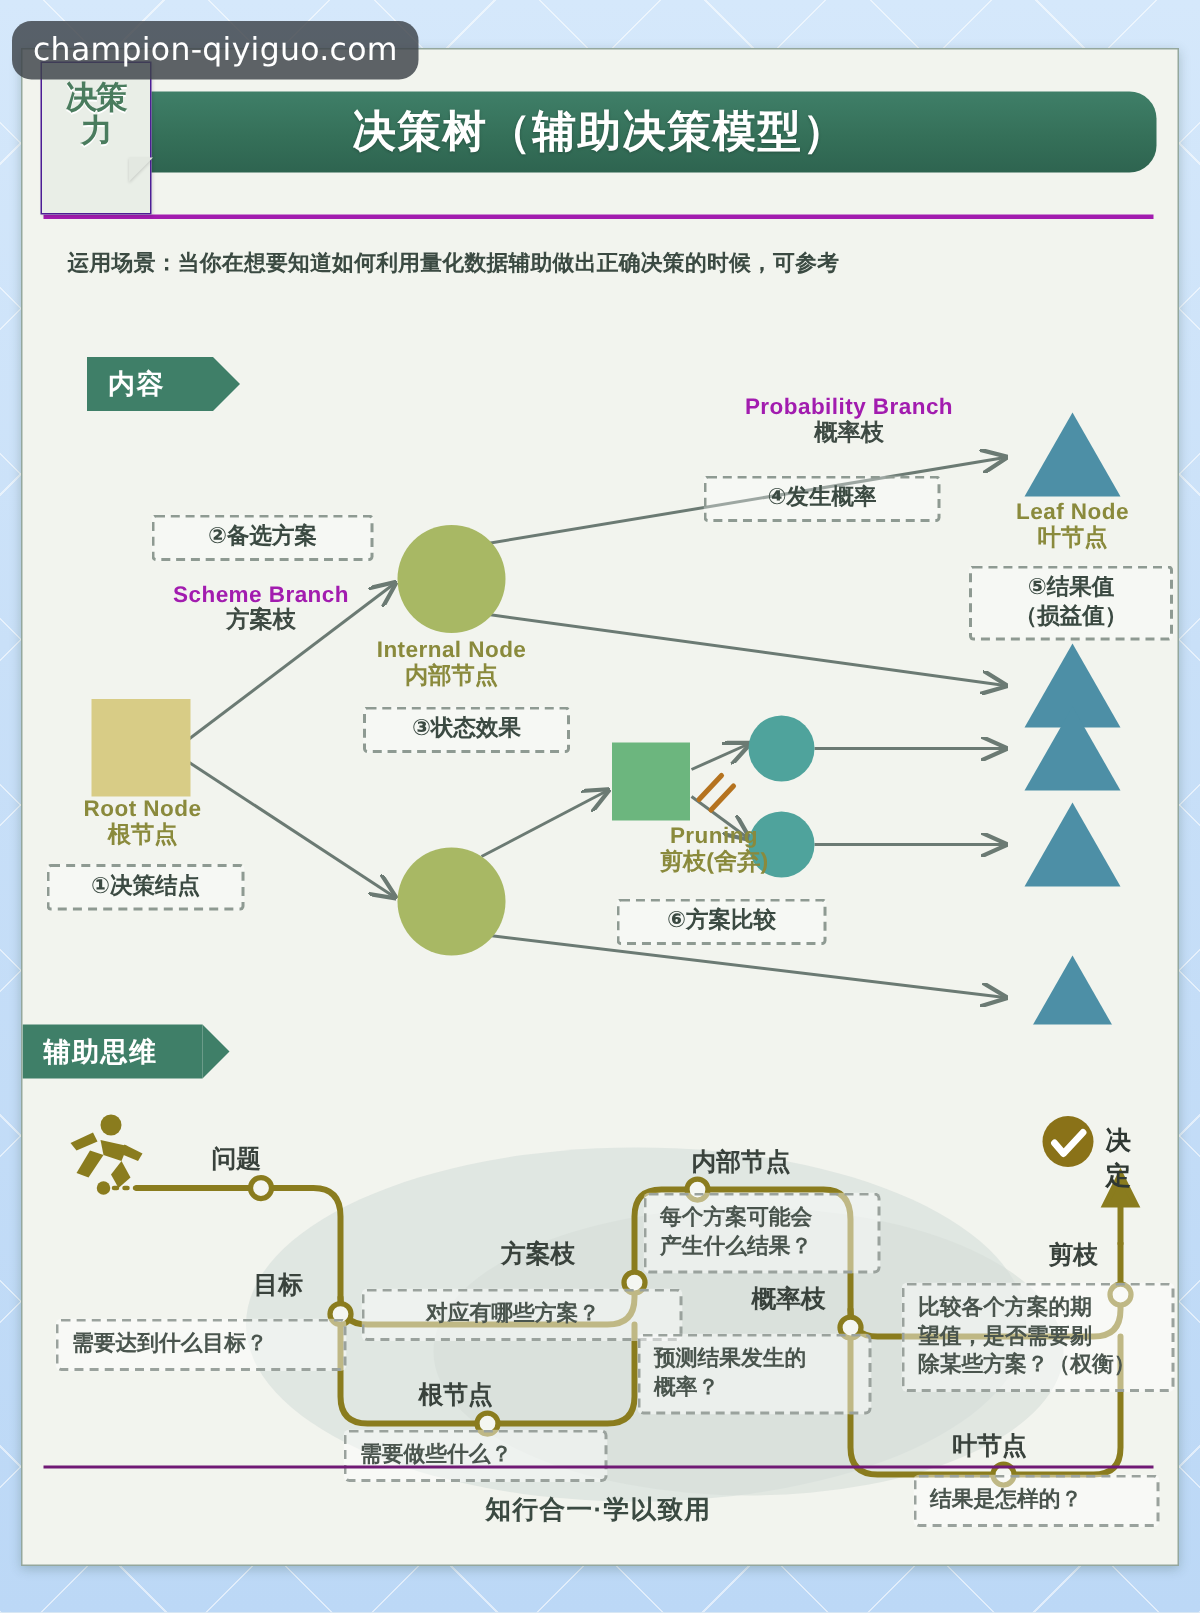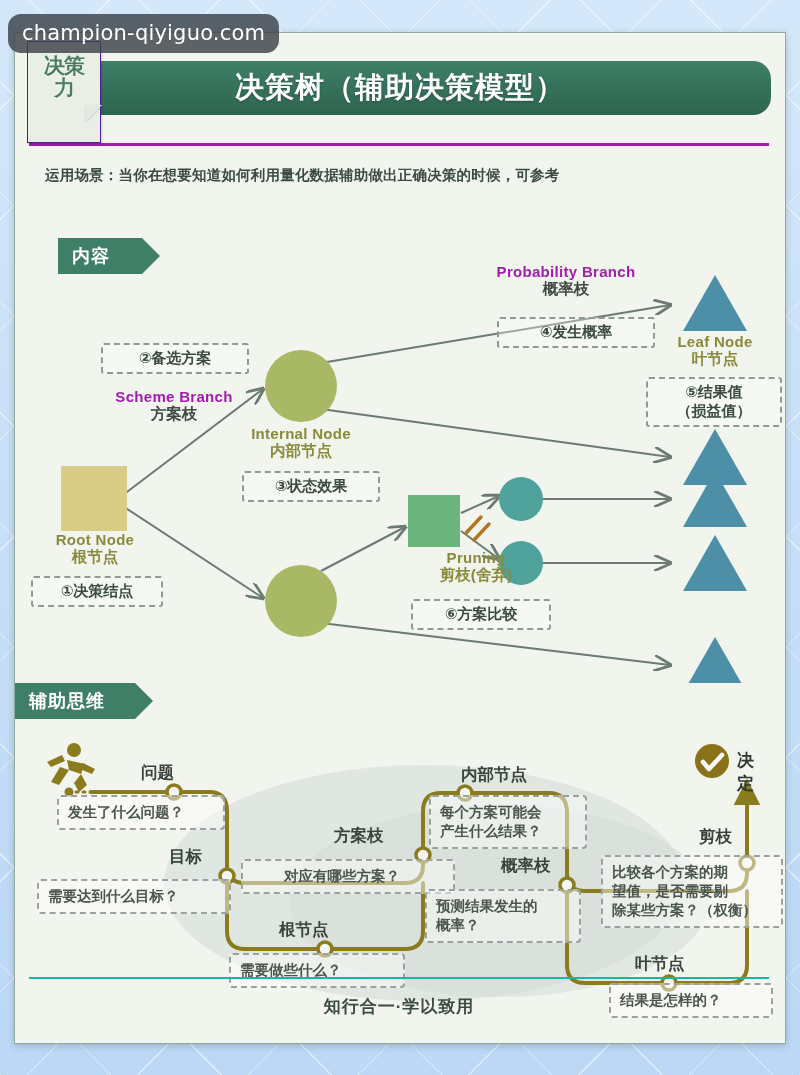--- a/index.html
+++ b/index.html
@@ -128,21 +128,21 @@
     position:absolute;color:#39423c;font-weight:bold;font-size:16.5px;
     white-space:nowrap;
   }
   #decide-lbl{
     position:absolute;color:#2f3833;font-weight:bold;font-size:17px;
   }
 
   
   #footer{
     position:absolute;left:14px;bottom:10px;width:740px;height:54px;
-    border-top:2px solid #14b8a6;
+    border-top:2px solid #701a75;
     display:flex;align-items:center;justify-content:center;
   }
   #footer-text{color:#3b4a42;font-size:17px;font-weight:bold;letter-spacing:1px;}
 </style>
 </head>
 <body>
 
 <div id="bg"></div>
 
 <div id="card">
@@ -238,21 +238,21 @@
     <div class="lbl" style="left:213px;top:212px;width:146px;">
       <div class="en">Internal Node</div>
       <div class="cn">内部节点</div>
     </div>
     <div class="dash" style="left:227px;top:258px;width:116px;">③状态效果</div>
 
     <div class="lbl gray" style="left:466px;top:50px;width:170px;">
       <div class="en">Probability Branch</div>
       <div class="cn">概率枝</div>
     </div>
-    <div class="dash" style="left:482px;top:104px;width:136px;">④发生概率</div>
+    <div class="dash" style="left:454px;top:104px;width:136px;">④发生概率</div>
 
     <div class="lbl" style="left:634px;top:120px;width:132px;">
       <div class="en">Leaf Node</div>
       <div class="cn">叶节点</div>
     </div>
     <div class="dash" style="left:631px;top:164px;width:114px;">
       <div>⑤结果值</div>
       <div>（损益值）</div>
     </div>
 
@@ -325,21 +325,20 @@
 
     <div class="nodelbl" style="left:112px;top:29px;">问题</div>
     <div class="nodelbl" style="left:140px;top:113px;">目标</div>
     <div class="nodelbl" style="left:250px;top:186px;">根节点</div>
     <div class="nodelbl" style="left:305px;top:92px;">方案枝</div>
     <div class="nodelbl" style="left:432px;top:31px;">内部节点</div>
     <div class="nodelbl" style="left:472px;top:122px;">概率枝</div>
     <div class="nodelbl" style="left:670px;top:93px;">剪枝</div>
     <div class="nodelbl" style="left:606px;top:220px;">叶节点</div>
 
-    <div class="qbox" style="left:28px;top:62px;width:146px;">发生了什么问题？</div>
     <div class="qbox" style="left:8px;top:146px;width:172px;">需要达到什么目标？</div>
     <div class="qbox" style="left:200px;top:220px;width:154px;">需要做些什么？</div>
     <div class="qbox" style="left:212px;top:126px;width:160px;padding-left:41px;">对应有哪些方案？</div>
     <div class="qbox" style="left:400px;top:62px;width:136px;">
           <div>每个方案可能会</div>
           <div>产生什么结果？</div>
         </div>
     <div class="qbox" style="left:396px;top:156px;width:134px;">
           <div>预测结果发生的</div>
           <div>概率？</div>

